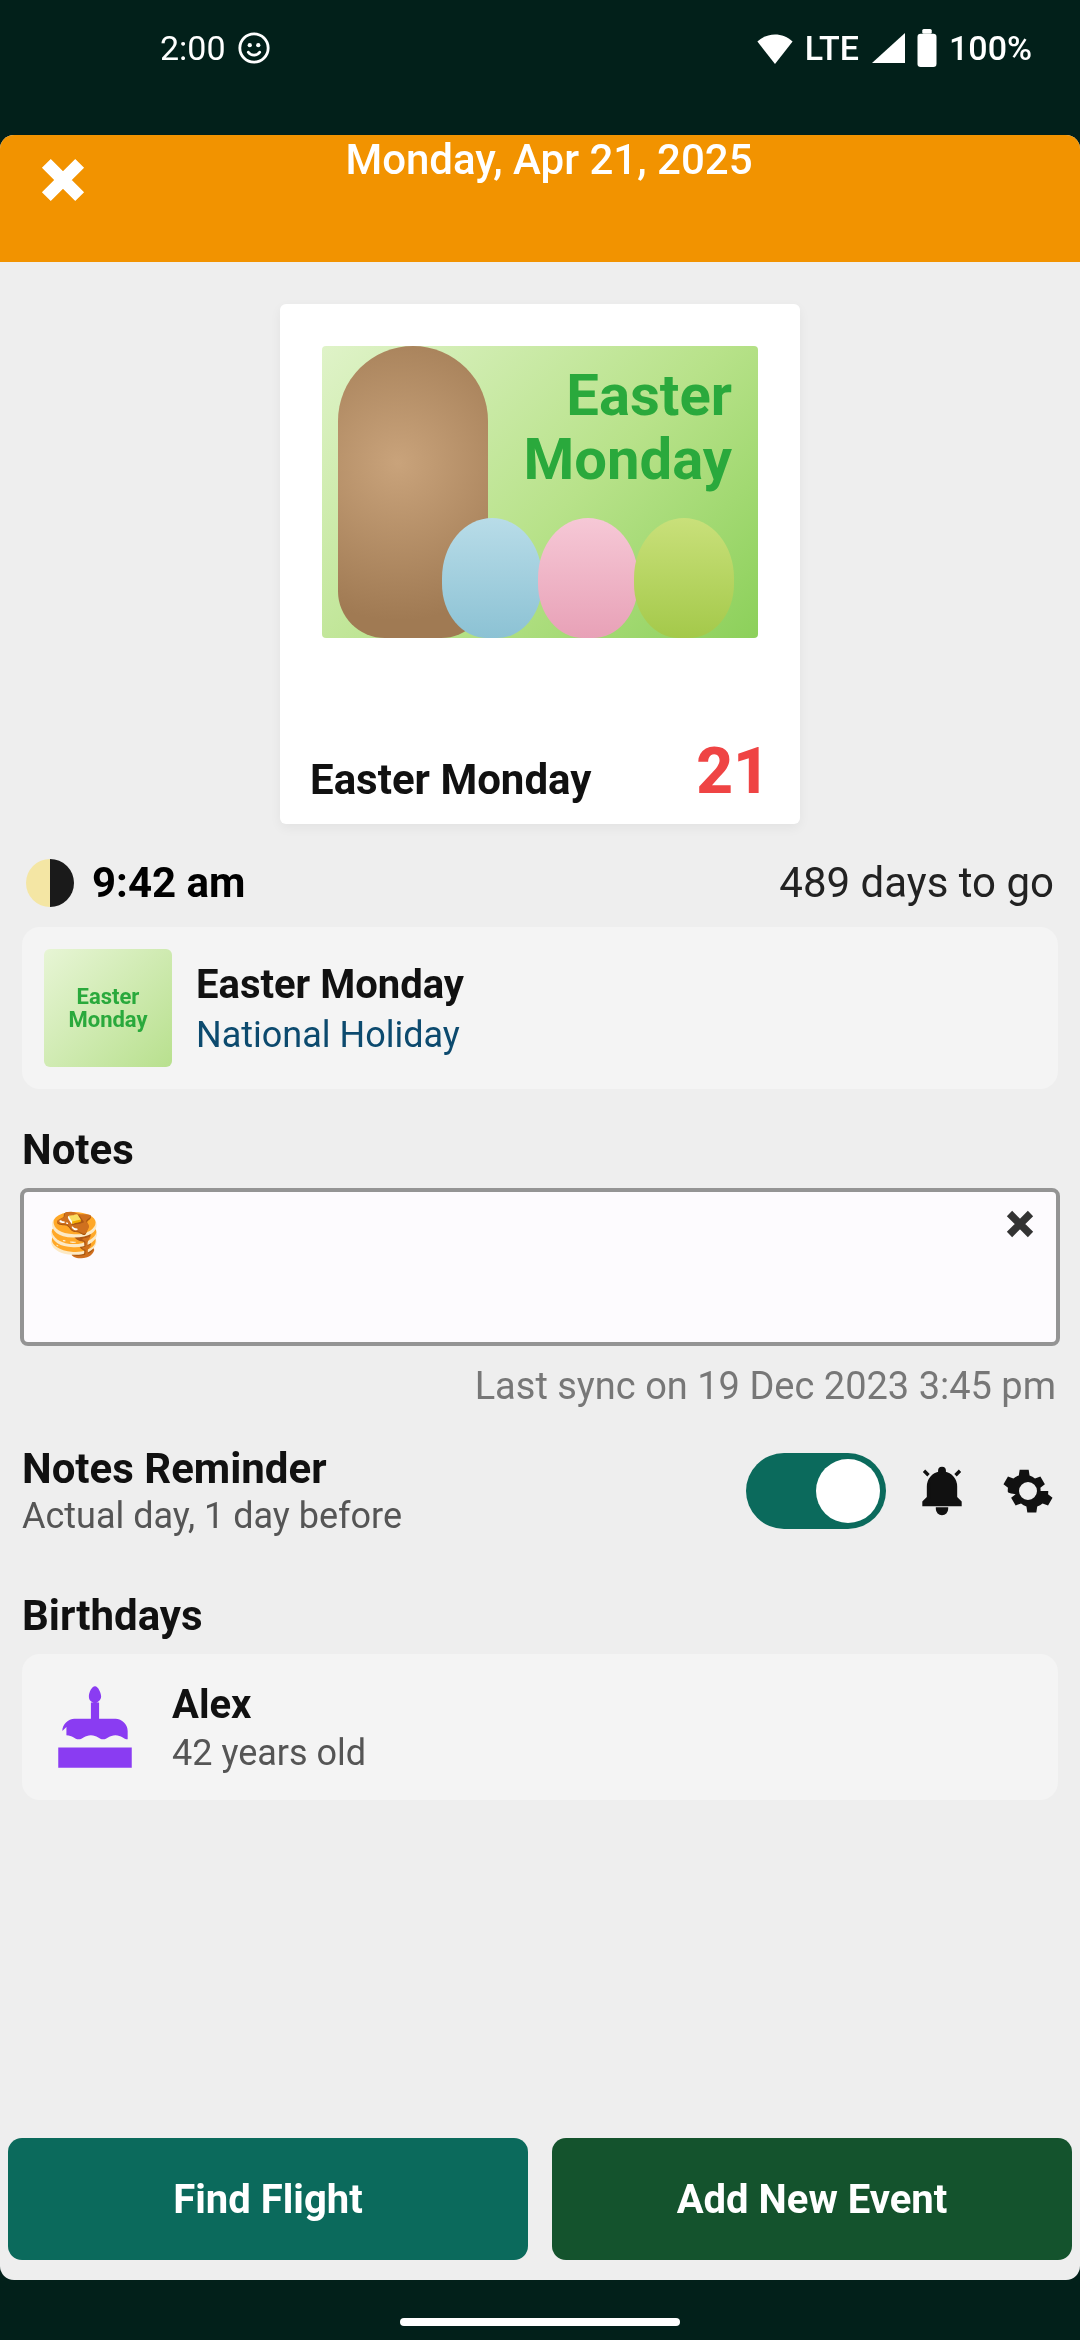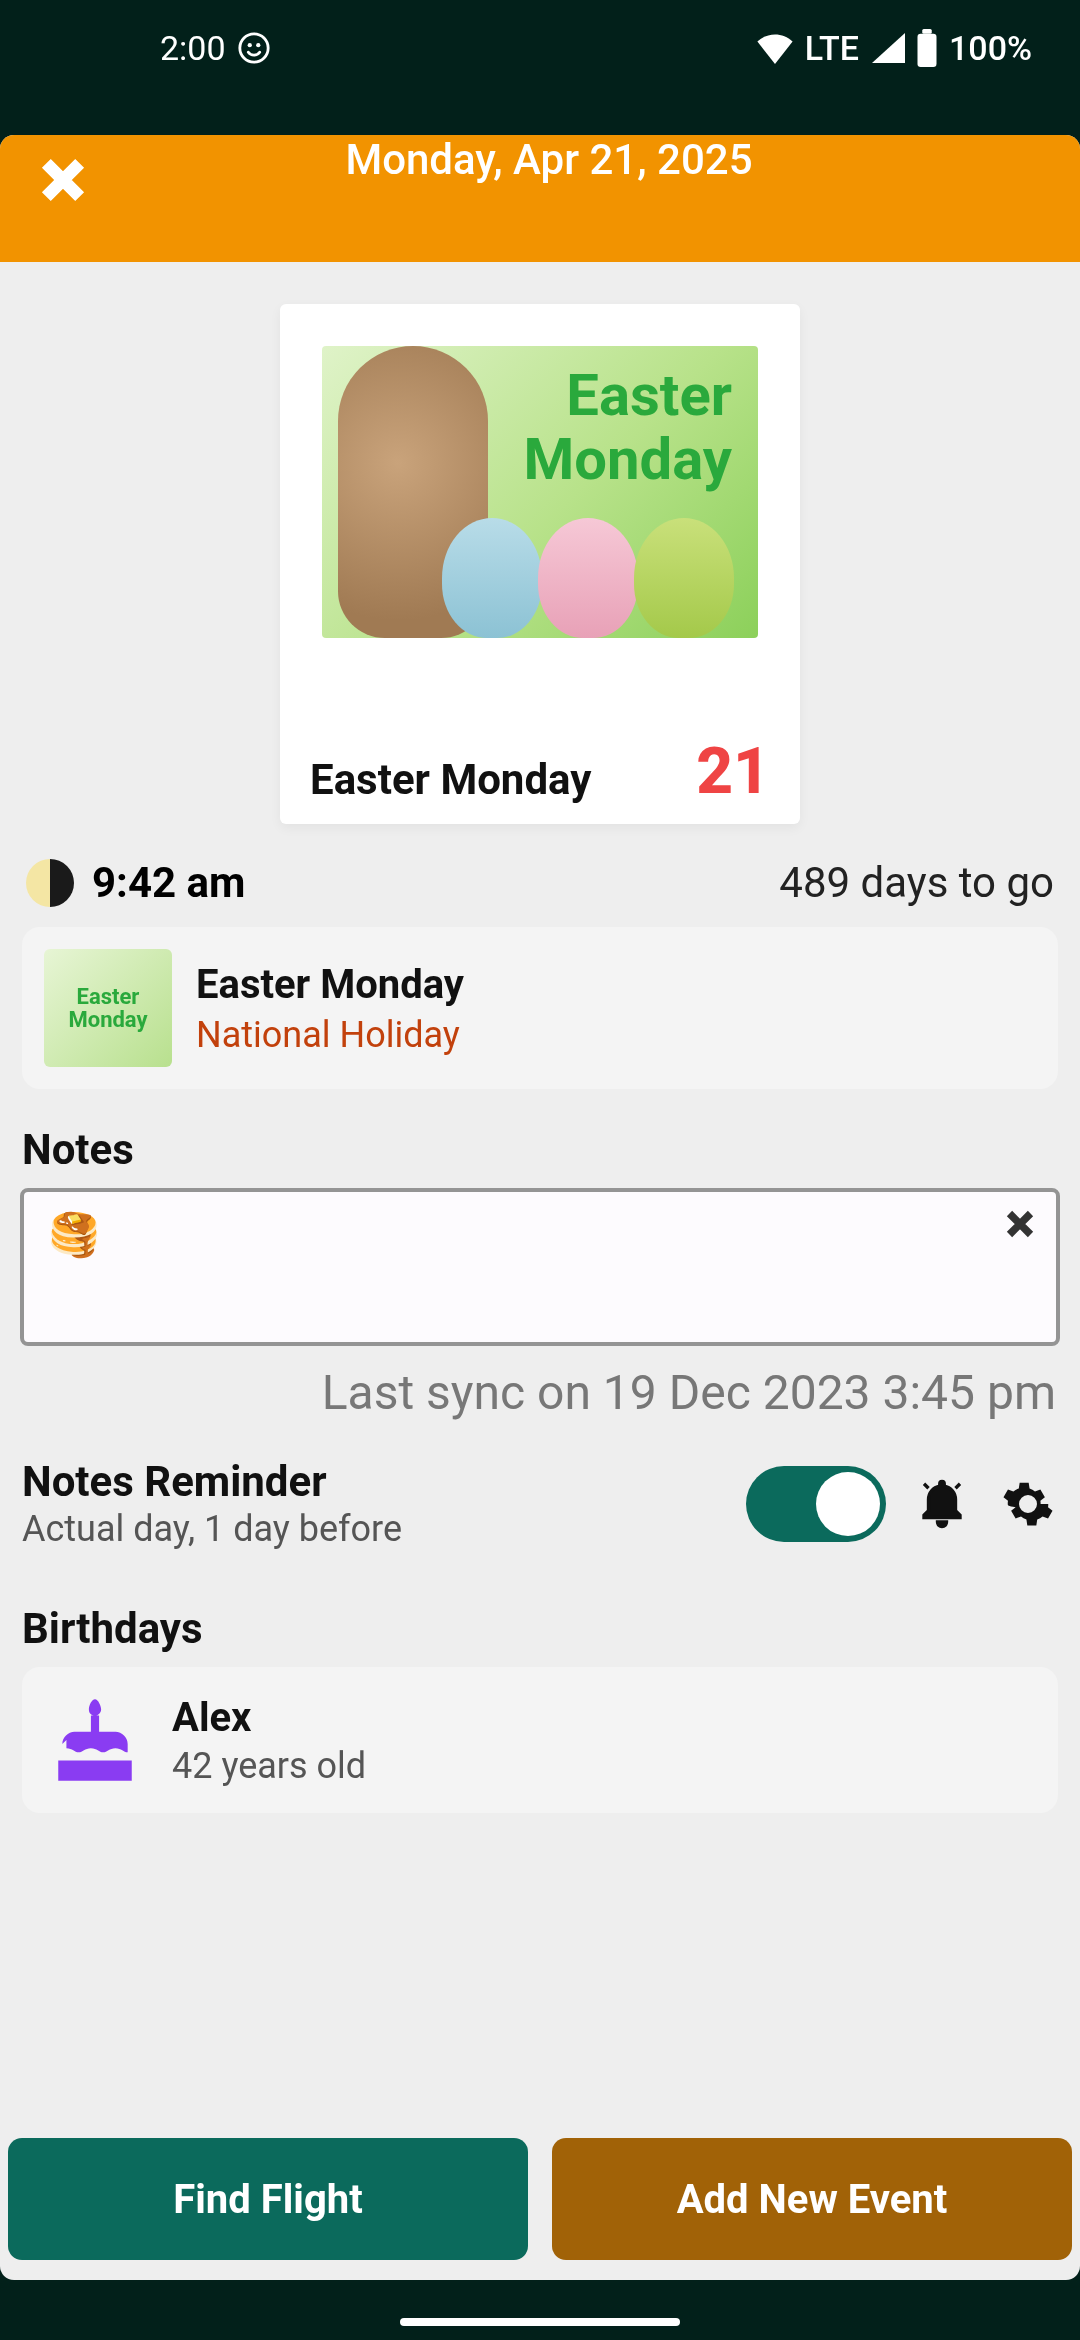--- a/index.html
+++ b/index.html
@@ -36,48 +36,48 @@
 
   .info-row { display: flex; align-items: center; padding: 34px 26px 20px 26px; }
   .moon { width: 48px; height: 48px; border-radius: 50%; background: linear-gradient(90deg, #f4e6a4 50%, #1a1a1a 50%); margin-right: 18px; }
   .info-time { font-size: 42px; color: #000000; font-weight: 700; }
   .info-days { margin-left: auto; font-size: 42px; color: #222; }
 
   .card { background: #f4f4f4; border-radius: 18px; margin: 0 22px; padding: 22px; display: flex; align-items: center; gap: 24px; }
   .card-img { width: 128px; height: 118px; border-radius: 6px; background: linear-gradient(135deg,#e7f5d5,#b8e08e); position: relative; overflow: hidden; display: flex; flex-direction: column; align-items: center; justify-content: center; }
   .card-img .ci-text { color: #2aa93c; font-size: 22px; font-weight: 700; line-height: 1.05; text-align: center; }
   .card-text .t1 { font-size: 40px; font-weight: 700; color: #111; margin-bottom: 6px; }
-  .card-text .t2 { font-size: 36px; color: #c2410c; }
+  .card-text .t2 { font-size: 36px; color: #0c4a6e; }
 
   .section-title { font-size: 42px; font-weight: 700; color: #111; padding: 36px 38px 14px 22px; }
 
   .notes-box { margin: 0 20px; border: 4px solid #949494; border-radius: 8px; min-height: 158px; background: #fdfbfe; padding: 18px 24px; position: relative; }
   .notes-content { font-size: 42px; color: #222; display: flex; align-items: center; gap: 14px; }
   .notes-close { position: absolute; top: 14px; right: 18px; }
   .notes-close svg { stroke: #333; stroke-width: 5; }
 
-  .sync-text { text-align: right; padding: 18px 24px 0 24px; font-size: 48px; color: #777; }
+  .sync-text { text-align: right; padding: 18px 24px 0 24px; font-size: 38px; color: #777; }
 
   .reminder-row { display: flex; align-items: center; padding: 36px 22px 18px 22px; gap: 26px; }
   .reminder-col { flex: 1; }
   .reminder-col .r1 { font-size: 42px; font-weight: 700; color: #111; }
   .reminder-col .r2 { font-size: 36px; color: #555; margin-top: 2px; }
   .toggle { width: 140px; height: 76px; border-radius: 40px; background: #0b6a5c; position: relative; }
   .toggle::after { content:""; position:absolute; right:6px; top:6px; width:64px; height:64px; border-radius:50%; background:#fff; }
   .bell, .gear { width: 60px; height: 60px; display:flex; align-items:center; justify-content:center; }
 
   .bday-card { background: #f4f4f4; border-radius: 18px; margin: 0 22px; padding: 24px; display: flex; align-items: center; gap: 28px; }
   .cake { width: 98px; height: 98px; position: relative; }
   .bday-text .b1 { font-size: 40px; font-weight: 700; color: #111; margin-bottom: 4px; }
   .bday-text .b2 { font-size: 36px; color: #555; }
 
   .bottom-bar { position: absolute; left: 8px; right: 8px; bottom: 20px; display: flex; gap: 24px; }
   .btn { flex: 1; height: 122px; border-radius: 14px; display: flex; align-items: center; justify-content: center; font-size: 40px; font-weight: 700; }
   .btn-find { background: #0b6a5c; color: #fff; }
-  .btn-add { background: #a16207; color: #fff; }
+  .btn-add { background: #14532d; color: #fff; }
 
   .home-indicator { position: absolute; bottom: 14px; left: 50%; transform: translateX(-50%); width: 280px; height: 8px; border-radius: 4px; background: #fff; }
 </style>
 </head>
 <body>
 
 <div class="status-bar">
   <div class="status-left">
     <span>2:00</span>
     <svg width="34" height="34" viewBox="0 0 24 24">

